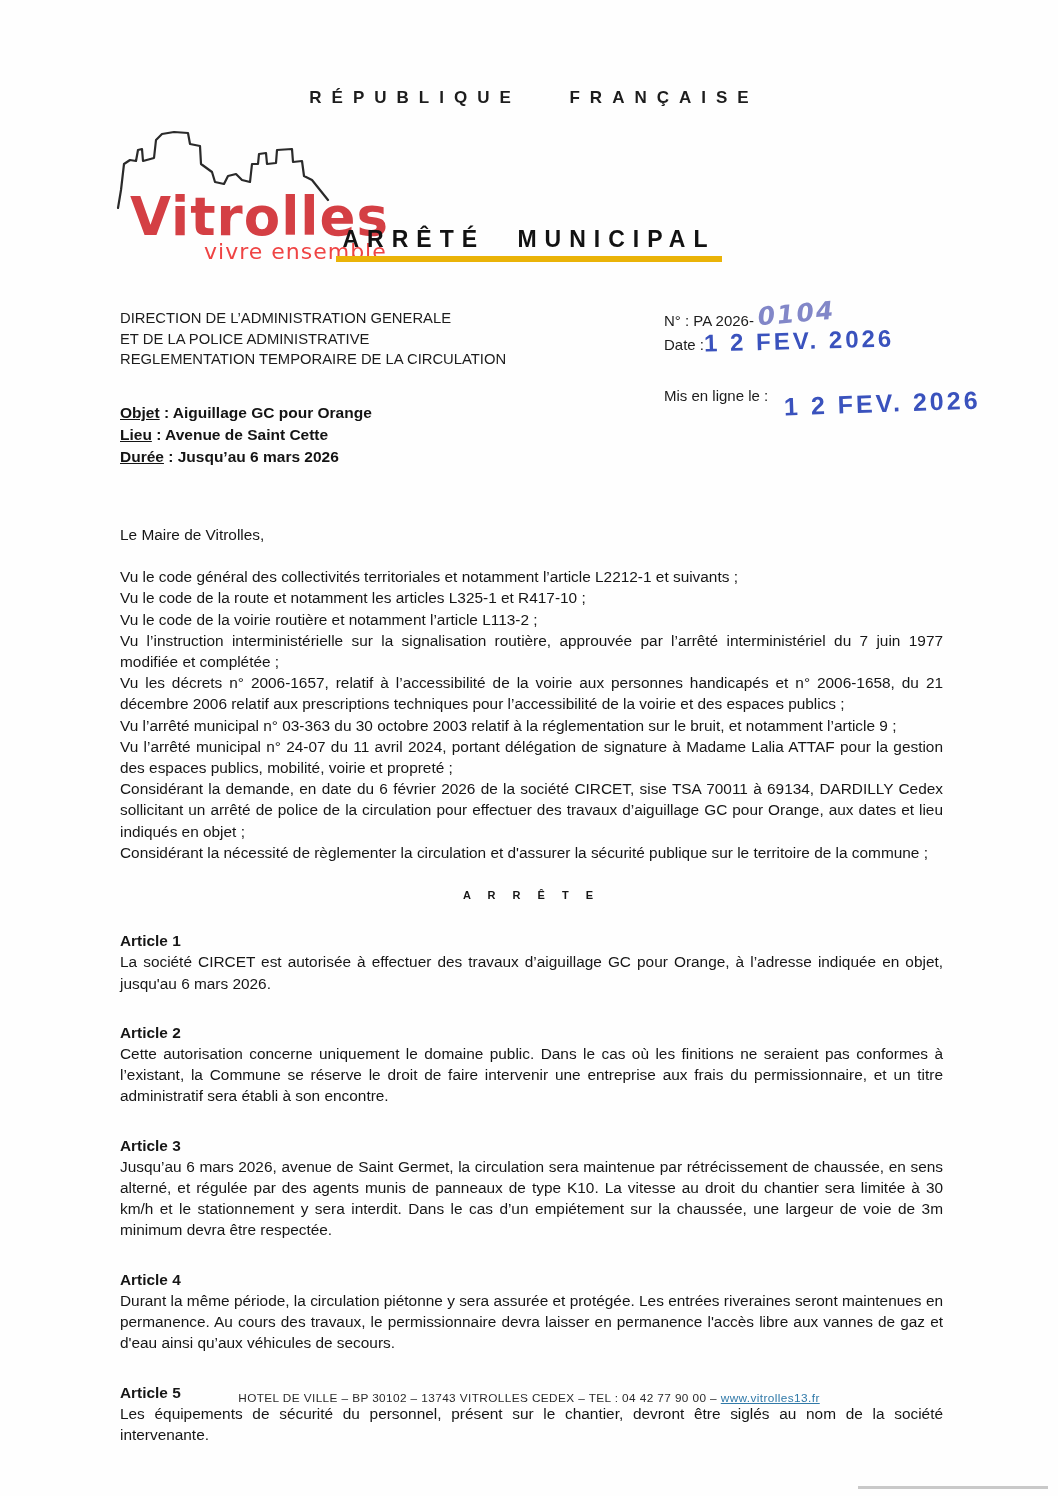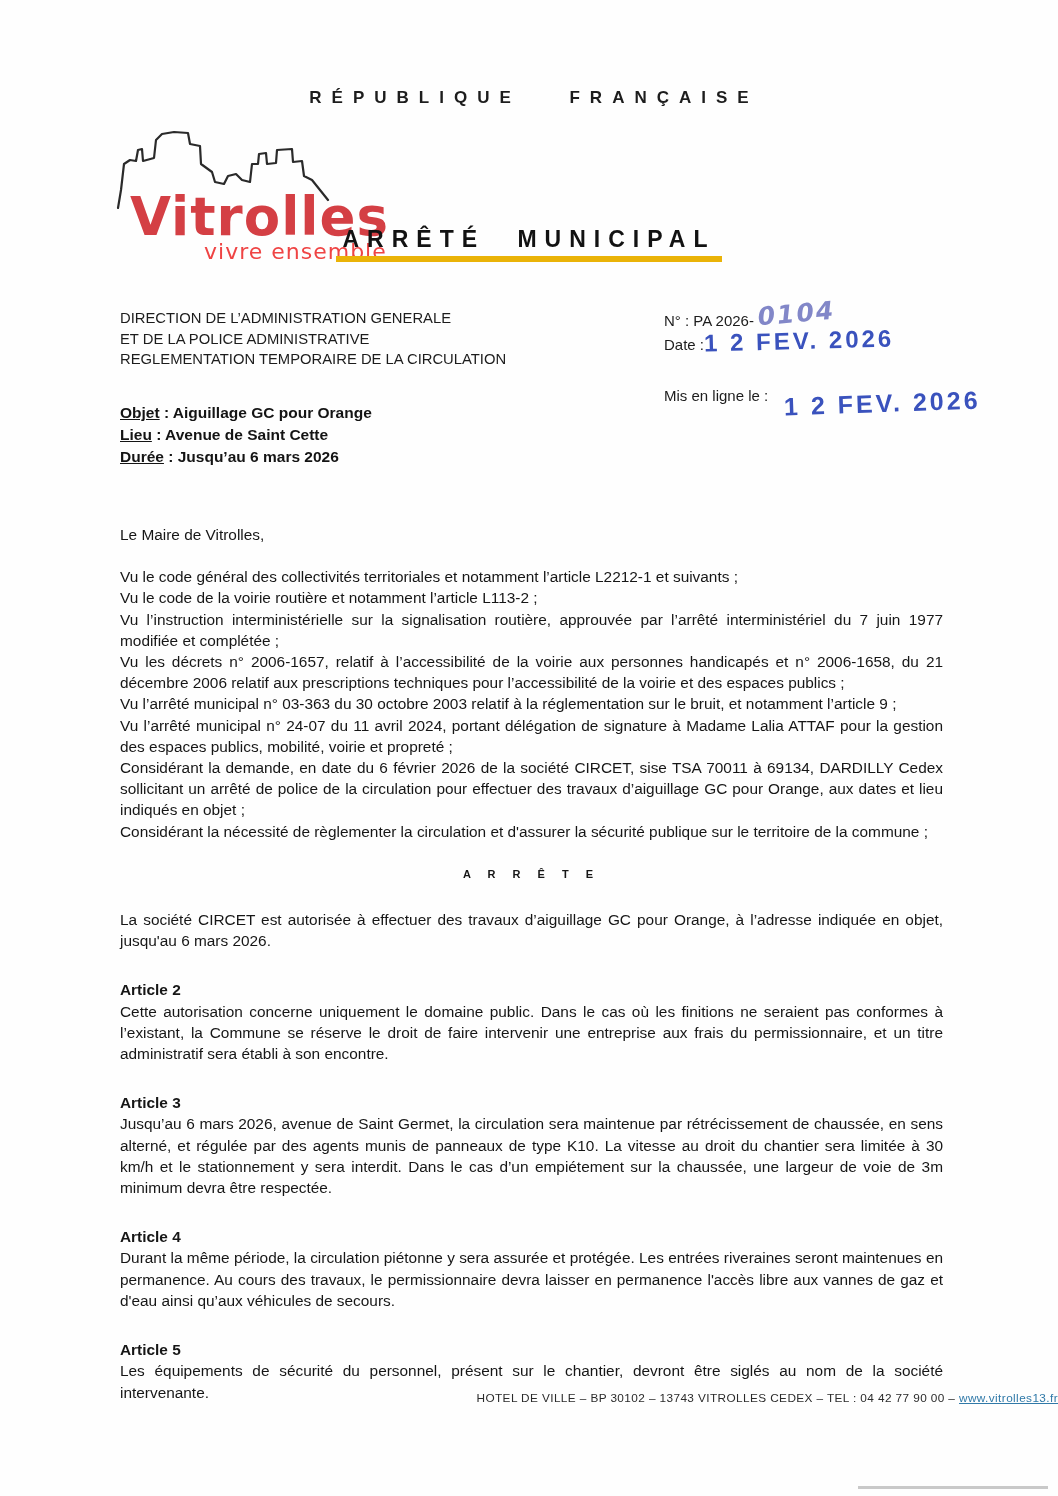--- a/index.html
+++ b/index.html
@@ -103,21 +103,21 @@
     letter-spacing: 7px;
     margin: 22px 0 24px 0;
   }
   .article { margin-bottom: 28px; }
   .article-heading { font-weight: bold; }
 
   
   .footer {
     position: absolute;
     left: 0; right: 0; top: 1391px;
-    text-align: right;
+    text-align: center;
     font-size: 11.8px;
     letter-spacing: 0.4px;
     color: #2a2a2a;
   }
   .footer a { color: #3079a8; }
 
   .scan-artifact {
     position: absolute;
     right: 10px; top: 1486px;
     width: 190px; height: 3px;
@@ -163,31 +163,33 @@
   <div class="subject">
     <div><span class="lbl">Objet</span><span> : Aiguillage GC pour Orange</span></div>
     <div><span class="lbl">Lieu</span><span> : Avenue de Saint Cette</span></div>
     <div><span class="lbl">Durée</span><span> : Jusqu’au 6 mars 2026</span></div>
   </div>
 
   <div class="bodycol">
     <p class="salutation">Le Maire de Vitrolles,</p>
 
     <p class="clause"><b>Vu</b><span> le code général des collectivités territoriales et notamment l’article L2212-1 et suivants ;</span></p>
+    <p class="clause"><b>Vu</b><span> le code de la route et notamment les articles L325-1 et R417-10 ;</span></p>
     <p class="clause"><b>Vu</b><span> le code de la voirie routière et notamment l’article L113-2 ;</span></p>
     <p class="clause"><b>Vu</b><span> l’instruction interministérielle sur la signalisation routière, approuvée par l’arrêté interministériel du 7 juin 1977 modifiée et complétée ;</span></p>
     <p class="clause"><b>Vu</b><span> les décrets n° 2006-1657, relatif à l’accessibilité de la voirie aux personnes handicapés et n° 2006-1658, du 21 décembre 2006 relatif aux prescriptions techniques pour l’accessibilité de la voirie et des espaces publics ;</span></p>
     <p class="clause"><b>Vu</b><span> l’arrêté municipal n° 03-363 du 30 octobre 2003 relatif à la réglementation sur le bruit, et notamment l’article 9 ;</span></p>
     <p class="clause"><b>Vu</b><span> l’arrêté municipal n° 24-07 du 11 avril 2024, portant délégation de signature à Madame Lalia ATTAF pour la gestion des espaces publics, mobilité, voirie et propreté ;</span></p>
     <p class="clause"><b>Considérant</b><span> la demande, en date du 6 février 2026 de la société CIRCET, sise TSA 70011 à 69134, DARDILLY Cedex sollicitant un arrêté de police de la circulation pour effectuer des travaux d’aiguillage GC pour Orange, aux dates et lieu indiqués en objet ;</span></p>
     <p class="clause"><b>Considérant</b><span> la nécessité de règlementer la circulation et d'assurer la sécurité publique sur le territoire de la commune ;</span></p>
 
     <div class="arrete-heading">A R R Ê T E</div>
 
     <div class="article">
+      <div class="article-heading">Article 1</div>
       <p>La société CIRCET est autorisée à effectuer des travaux d’aiguillage GC pour Orange, à l’adresse indiquée en objet, jusqu'au 6 mars 2026.</p>
     </div>
     <div class="article">
       <div class="article-heading">Article 2</div>
       <p>Cette autorisation concerne uniquement le domaine public. Dans le cas où les finitions ne seraient pas conformes à l’existant, la Commune se réserve le droit de faire intervenir une entreprise aux frais du permissionnaire, et un titre administratif sera établi à son encontre.</p>
     </div>
     <div class="article">
       <div class="article-heading">Article 3</div>
       <p>Jusqu’au 6 mars 2026, avenue de Saint Germet, la circulation sera maintenue par rétrécissement de chaussée, en sens alterné, et régulée par des agents munis de panneaux de type K10. La vitesse au droit du chantier sera limitée à 30 km/h et le stationnement y sera interdit. Dans le cas d’un empiétement sur la chaussée, une largeur de voie de 3m minimum devra être respectée.</p>
     </div>

